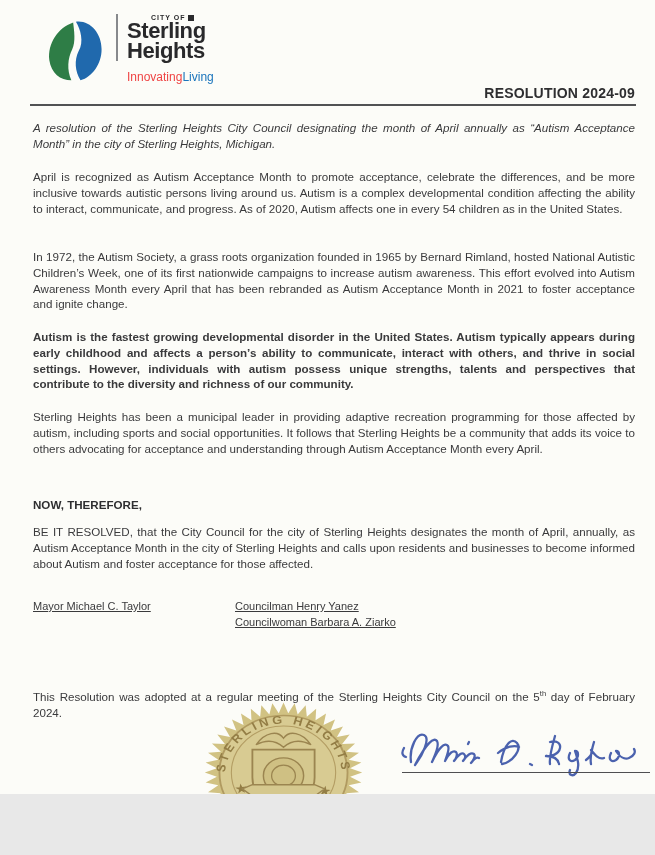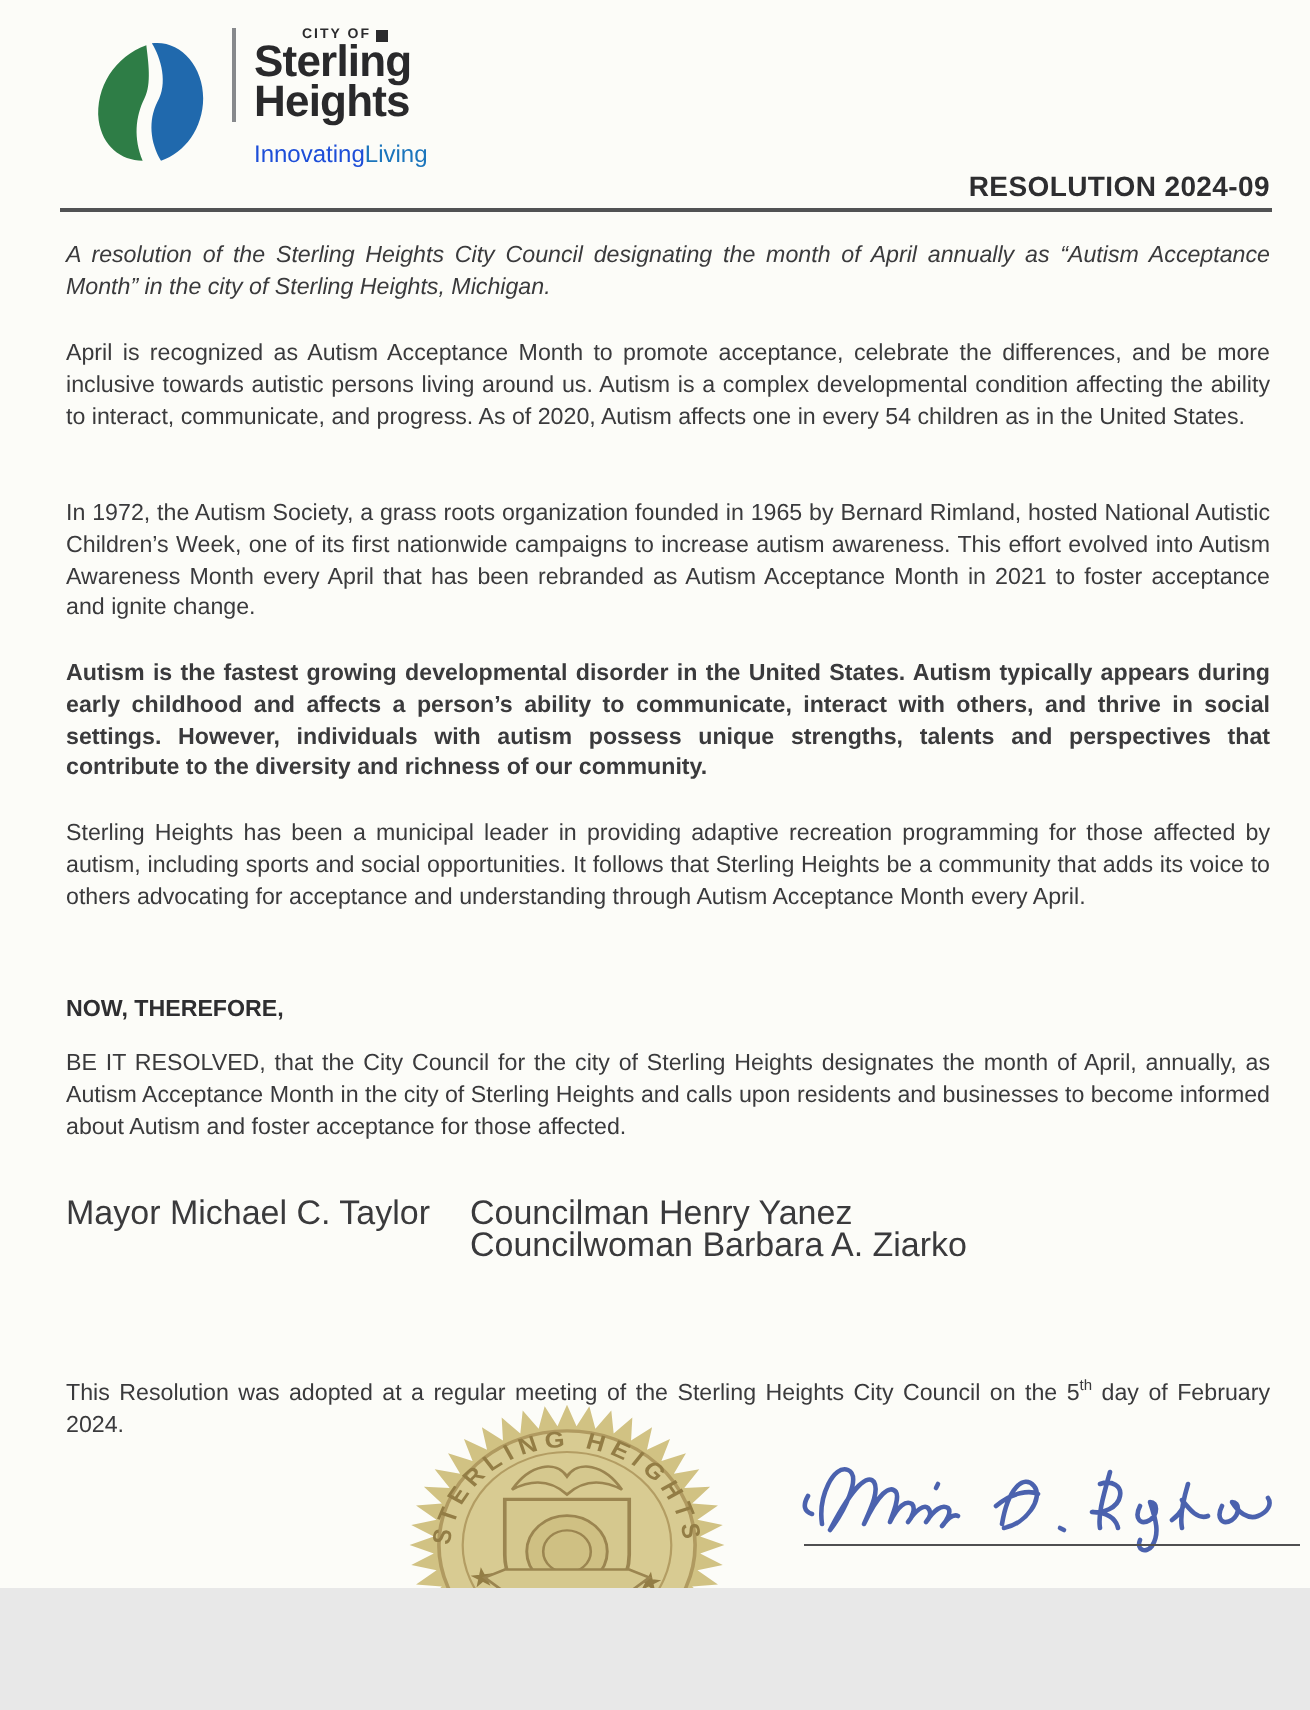--- a/index.html
+++ b/index.html
@@ -18,41 +18,41 @@
 
   
   .logo-row { position: absolute; left: 42px; top: 14px; display: flex; align-items: flex-start; }
   .logo-mark { width: 66px; height: 66px; margin-top: 4px; }
   .logo-textcol { margin-left: 8px; }
   .name-block { border-left: 2px solid #87898c; padding-left: 9px; }
   .city-of { font-size: 7px; font-weight: bold; letter-spacing: 1px; color: #2b2b2d; margin-left: 24px; display: flex; align-items: center; gap: 3px; }
   .city-of .sq { display: inline-block; width: 6px; height: 6px; background: #2b2b2d; }
   .city-name { font-size: 22px; font-weight: bold; line-height: 20px; letter-spacing: -0.4px; color: #29292b; }
   .tagline { margin-left: 11px; margin-top: 9px; font-size: 12px; }
-  .tag-gray { color: #1d4ed8; }
+  .tag-gray { color: #ef4444; }
   .tag-blue { color: #1b75bc; font-weight: normal; }
 
   .res-num { position: absolute; right: 20px; top: 85px; font-size: 14px; font-weight: bold; color: #2e2e30; letter-spacing: 0.2px; }
   .rule { position: absolute; left: 30px; right: 19px; top: 104px; border-top: 2px solid #515254; }
 
   
   .para, .intro, .nowtf, .resolved, .closing {
     position: absolute; left: 33px; width: 602px;
     font-size: 11.6px; line-height: 15.8px; text-align: justify; color: #3a3a3c;
   }
   .intro { top: 120px; font-style: italic; }
   .p-acceptance { top: 169px; }
   .p-history    { top: 249px; }
   .p-growing    { top: 329px; font-weight: bold; }
   .p-leader     { top: 409px; }
   .nowtf { top: 497px; font-weight: bold; color: #2e2e30; }
   .resolved { top: 524px; }
 
   
-  .names { position: absolute; left: 33px; top: 599px; width: 602px; display: grid; grid-template-columns: 202px 212px 1fr; font-size: 17px; line-height: 15.8px; }
+  .names { position: absolute; left: 33px; top: 599px; width: 602px; display: grid; grid-template-columns: 202px 212px 1fr; font-size: 11px; line-height: 15.8px; text-decoration: underline; }
   .names div { white-space: nowrap; }
 
   .closing { top: 689px; }
   .closing sup { font-size: 7.5px; vertical-align: super; line-height: 0; }
 
   
   .seal { position: absolute; left: 192px; top: 691px; width: 183px; height: 163px; }
   .seal-text { font-family: "Liberation Sans", sans-serif; font-weight: bold; fill: #937d45; }
   .seal-arc-top { font-size: 14px; letter-spacing: 3.5px; }
   .seal-arc-bot { font-size: 14px; letter-spacing: 3px; }

